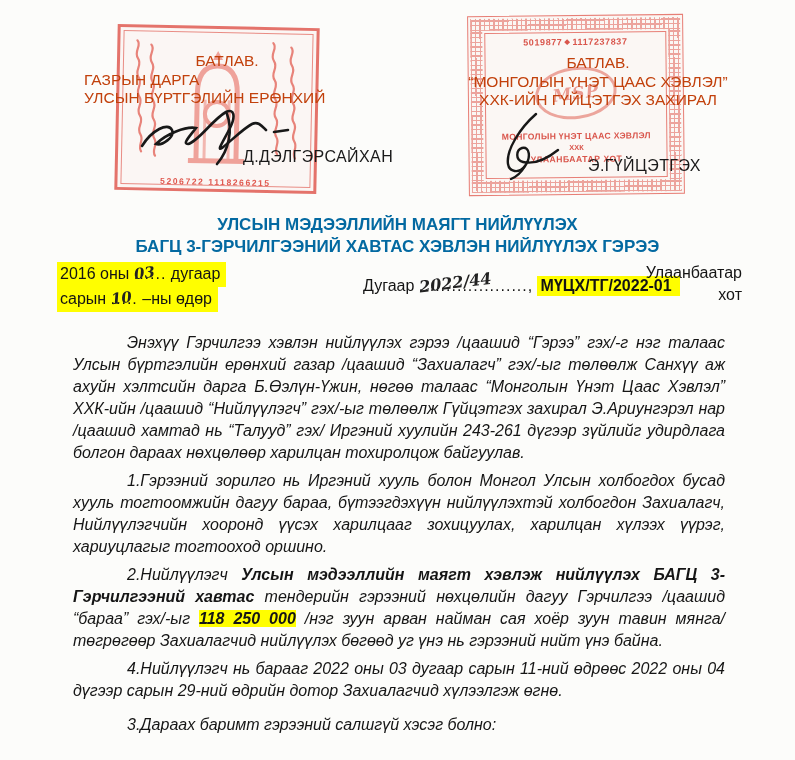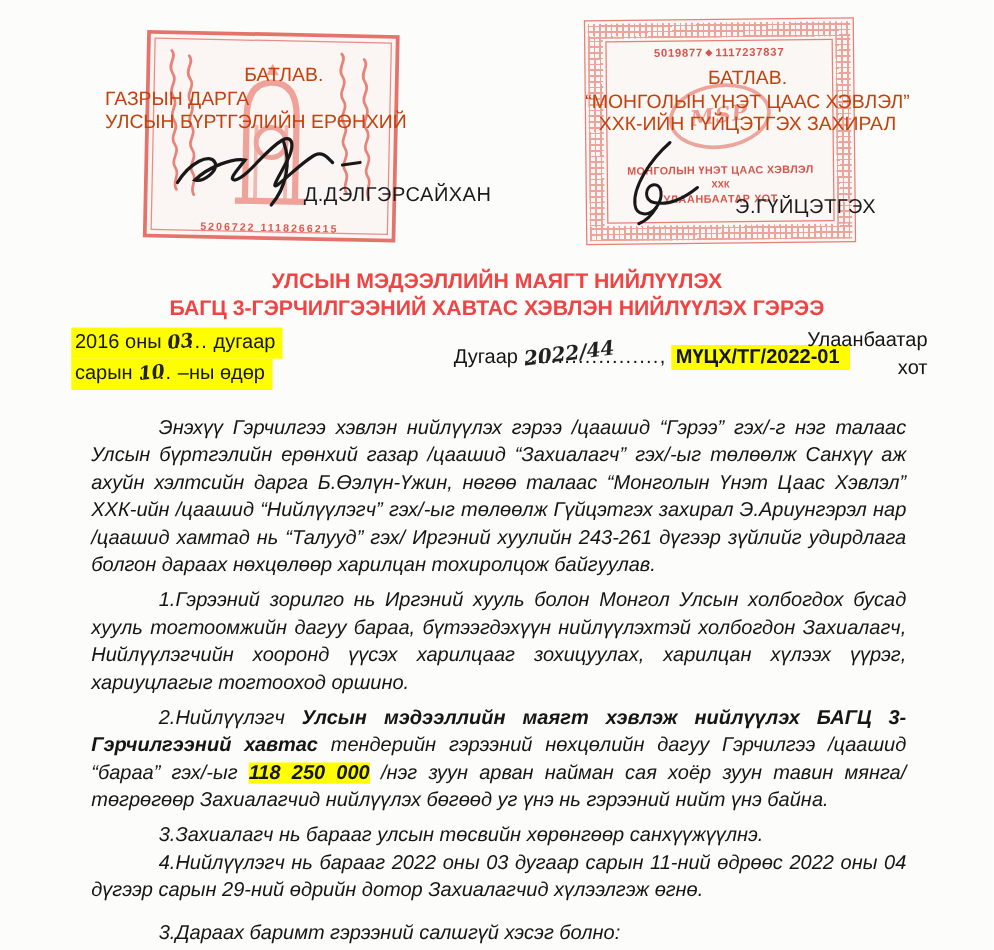--- a/index.html
+++ b/index.html
@@ -58,21 +58,21 @@
   .hdr-right { left:437px; top:54px; width:322px; text-align:center; }
   .sig { position:absolute; z-index:2; }
   .sig-left  { left:138px; top:104px; }
   .sig-right { left:492px; top:110px; }
   .signer { position:absolute; z-index:2; font-size:16px; letter-spacing:.4px; color:#1a1a1a; }
   .name-left  { left:243px; top:148px; }
   .name-right { left:588px; top:157px; }
 
   
   .title { position:absolute; top:214px; left:0; right:0; z-index:2;
-    text-align:center; font-weight:700; font-size:17px; line-height:21.5px; color:#ef4444; }
+    text-align:center; font-weight:700; font-size:17px; line-height:21.5px; color:#0369a1; }
 
   
   .hl { background:#fffe00; }
   .date-left { position:absolute; left:57px; top:262px; z-index:2; font-size:16px; line-height:22px; }
   .date-left .hl-line { display:table; padding:1px 6px 2px 3px; }
   .dotwrap { position:relative; display:inline-block; }
   .dotwrap .dots { letter-spacing:1px; }
   .dotwrap .hand {
     position:absolute; left:0; bottom:1px; white-space:nowrap;
     font-family:"DejaVu Serif", serif; font-style:italic; font-weight:700;
@@ -189,18 +189,17 @@
 
   <div class="place">
     <div>Улаанбаатар</div>
     <div>хот</div>
   </div>
 
   <div class="body">
     <p>Энэхүү Гэрчилгээ хэвлэн нийлүүлэх гэрээ /цаашид “Гэрээ” гэх/-г нэг талаас Улсын бүртгэлийн ерөнхий газар /цаашид “Захиалагч” гэх/-ыг төлөөлж Санхүү аж ахуйн хэлтсийн дарга Б.Өэлүн-Үжин, нөгөө талаас “Монголын Үнэт Цаас Хэвлэл” ХХК-ийн /цаашид “Нийлүүлэгч” гэх/-ыг төлөөлж Гүйцэтгэх захирал Э.Ариунгэрэл нар /цаашид хамтад нь “Талууд” гэх/ Иргэний хуулийн 243-261 дүгээр зүйлийг удирдлага болгон дараах нөхцөлөөр харилцан тохиролцож байгуулав.</p>
     <p>1.Гэрээний зорилго нь Иргэний хууль болон Монгол Улсын холбогдох бусад хууль тогтоомжийн дагуу бараа, бүтээгдэхүүн нийлүүлэхтэй холбогдон Захиалагч, Нийлүүлэгчийн хооронд үүсэх харилцааг зохицуулах, харилцан хүлээх үүрэг, хариуцлагыг тогтооход оршино.</p>
     <p><span>2.Нийлүүлэгч </span><span class="b">Улсын мэдээллийн маягт хэвлэж нийлүүлэх БАГЦ 3-Гэрчилгээний хавтас</span><span> тендерийн гэрээний нөхцөлийн дагуу Гэрчилгээ /цаашид “бараа” гэх/-ыг </span><span class="b hl">118 250 000</span><span> /нэг зуун арван найман сая хоёр зуун тавин мянга/ төгрөгөөр Захиалагчид нийлүүлэх бөгөөд уг үнэ нь гэрээний нийт үнэ байна.</span></p>
-    <p class="tight">3.Захиалагч нь барааг улсын төсвийн хөрөнгөөр санхүүжүүлнэ.</p>
     <p class="tight">4.Нийлүүлэгч нь барааг 2022 оны 03 дугаар сарын 11-ний өдрөөс 2022 оны 04 дүгээр сарын 29-ний өдрийн дотор Захиалагчид хүлээлгэж өгнө.</p>
     <p class="gap-top">3.Дараах баримт гэрээний салшгүй хэсэг болно:</p>
   </div>
 
 </div>
 
 </body></html>

